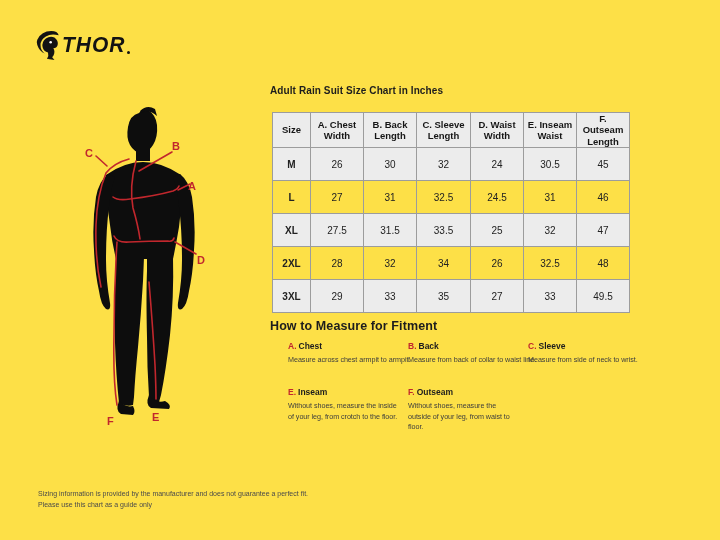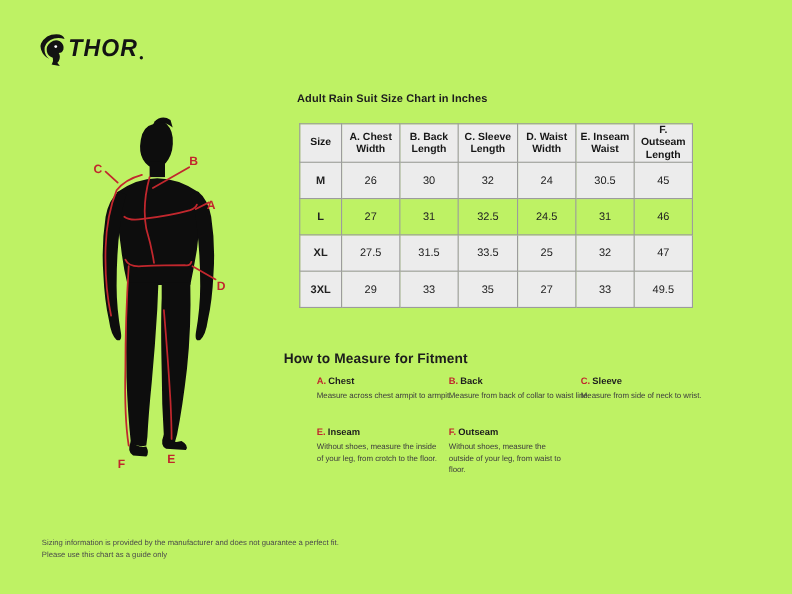--- a/index.html
+++ b/index.html
@@ -4,21 +4,21 @@
 <style>
   html,body{margin:0;padding:0;}
   body{
     font-family:"Liberation Sans","DejaVu Sans",sans-serif;
     background:#ffffff;
     -webkit-font-smoothing:antialiased;
   }
   .page{
     position:relative;
     width:720px;height:540px;
-    background:#bef264;
+    background:#fde047;
     overflow:hidden;
   }
   
   .logo{
     position:absolute;left:36px;top:30px;
     display:flex;align-items:center;
   }
   .logo-icon{width:24px;height:30px;}
   .logo-text{
     font-size:21px;font-weight:900;font-style:italic;
@@ -49,21 +49,21 @@
     height:28px;font-size:9.5px;font-weight:bold;background:#ececec;
     line-height:1.2;color:#161616;
   }
   .size-table tbody th{font-weight:bold;font-size:10px;}
   .size-table tbody td{font-size:10px;}
   .size-table tbody tr{height:33px;}
   .size-table tbody tr.shade th,
   .size-table tbody tr.shade td{background:#ececec;}
   
   .measure-title{
-    position:absolute;left:258px;top:319px;
+    position:absolute;left:270px;top:319px;
     font-size:12.5px;font-weight:bold;color:#1d1d1d;letter-spacing:0.1px;
   }
   .measure-grid{
     position:absolute;left:288px;top:341px;width:362px;
     display:grid;grid-template-columns:120px 120px 122px;row-gap:21px;
   }
   .m-head{font-size:8.5px;font-weight:bold;color:#1d1d1d;margin-bottom:4px;}
   .m-letter{color:#C1272D;margin-right:2px;}
   .m-desc{
     font-size:7.2px;color:#3d3d3d;line-height:1.5;
@@ -173,20 +173,29 @@
       </tr>
       <tr class="shade">
         <th>XL</th>
         <td>27.5</td>
         <td>31.5</td>
         <td>33.5</td>
         <td>25</td>
         <td>32</td>
         <td>47</td>
       </tr>
+      <tr>
+        <th>2XL</th>
+        <td>28</td>
+        <td>32</td>
+        <td>34</td>
+        <td>26</td>
+        <td>32.5</td>
+        <td>48</td>
+      </tr>
       <tr class="shade">
         <th>3XL</th>
         <td>29</td>
         <td>33</td>
         <td>35</td>
         <td>27</td>
         <td>33</td>
         <td>49.5</td>
       </tr>
     </tbody>

